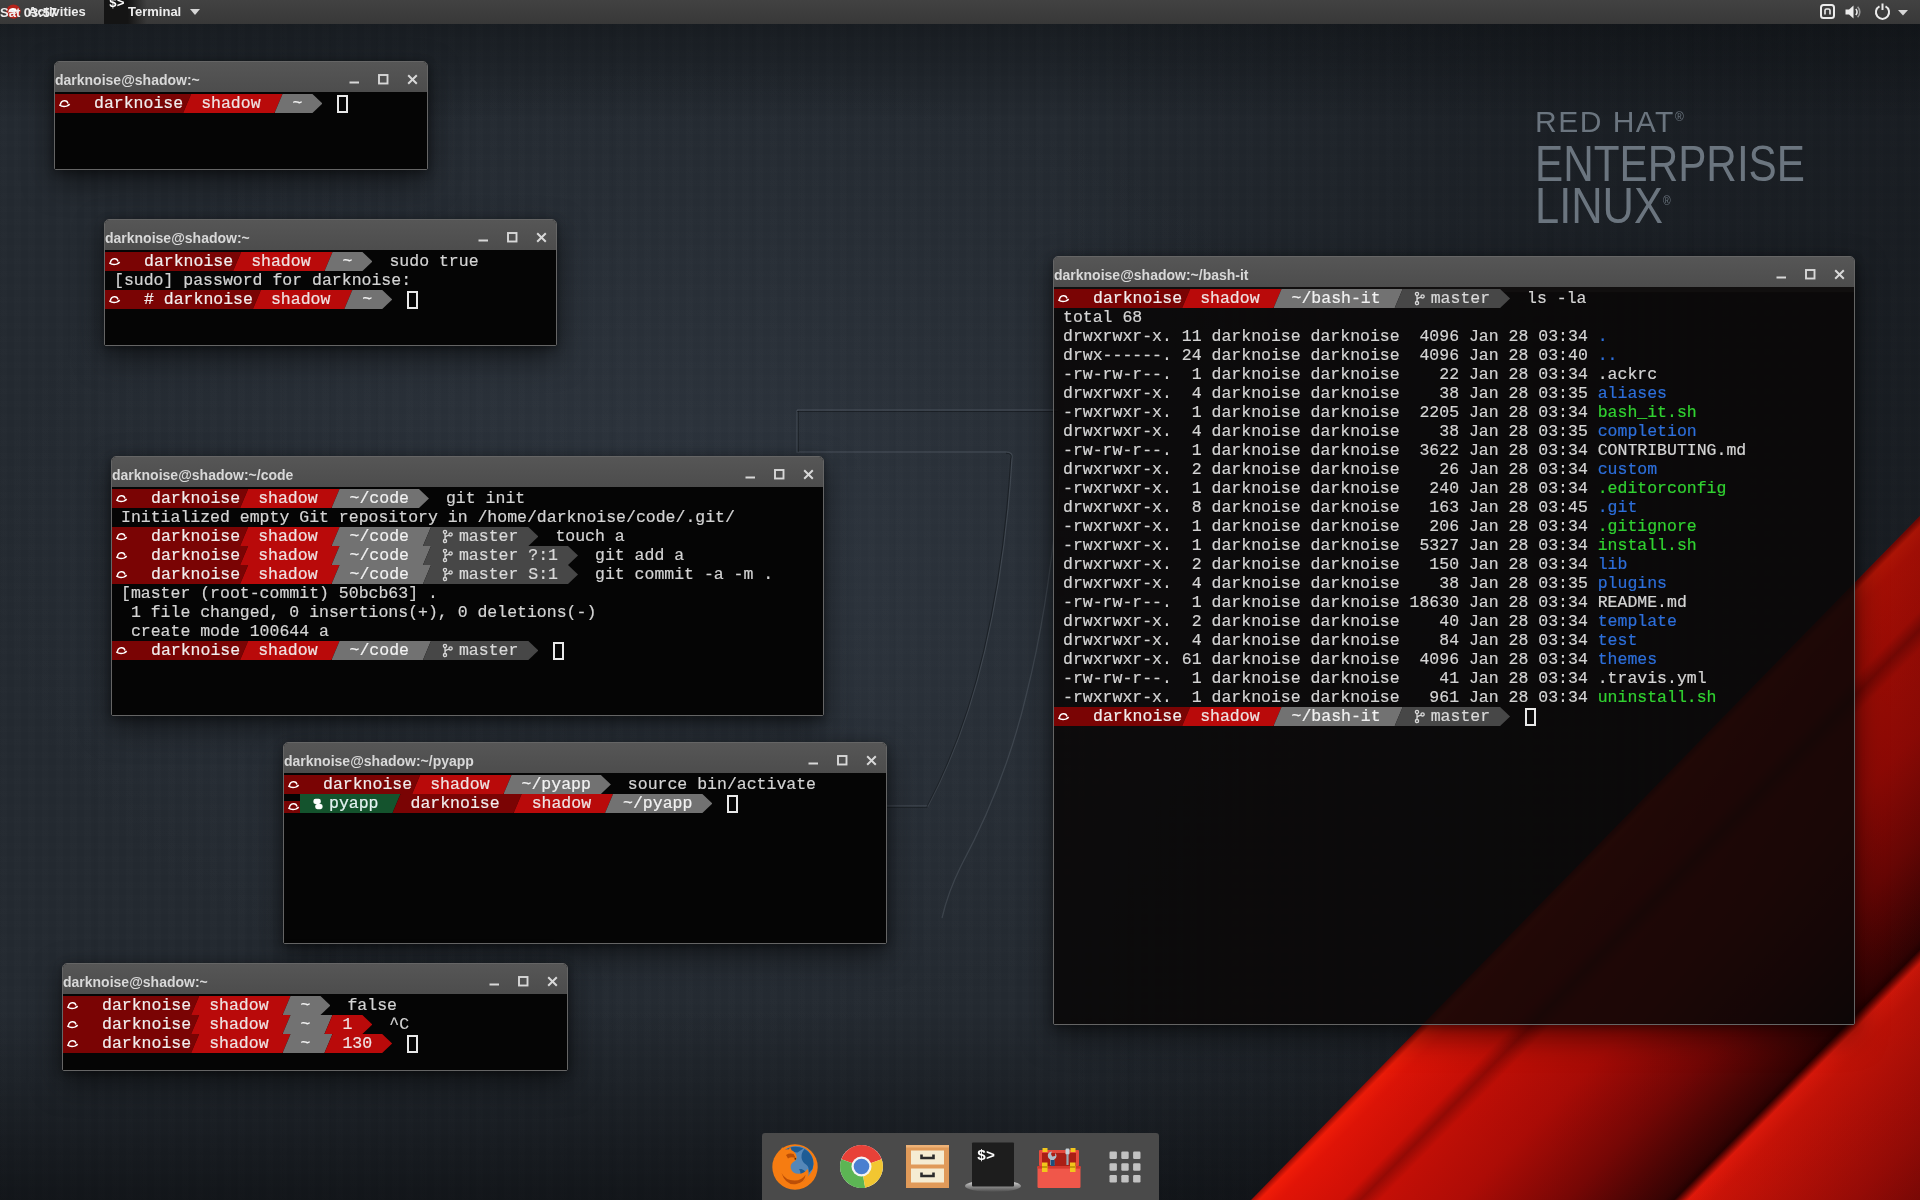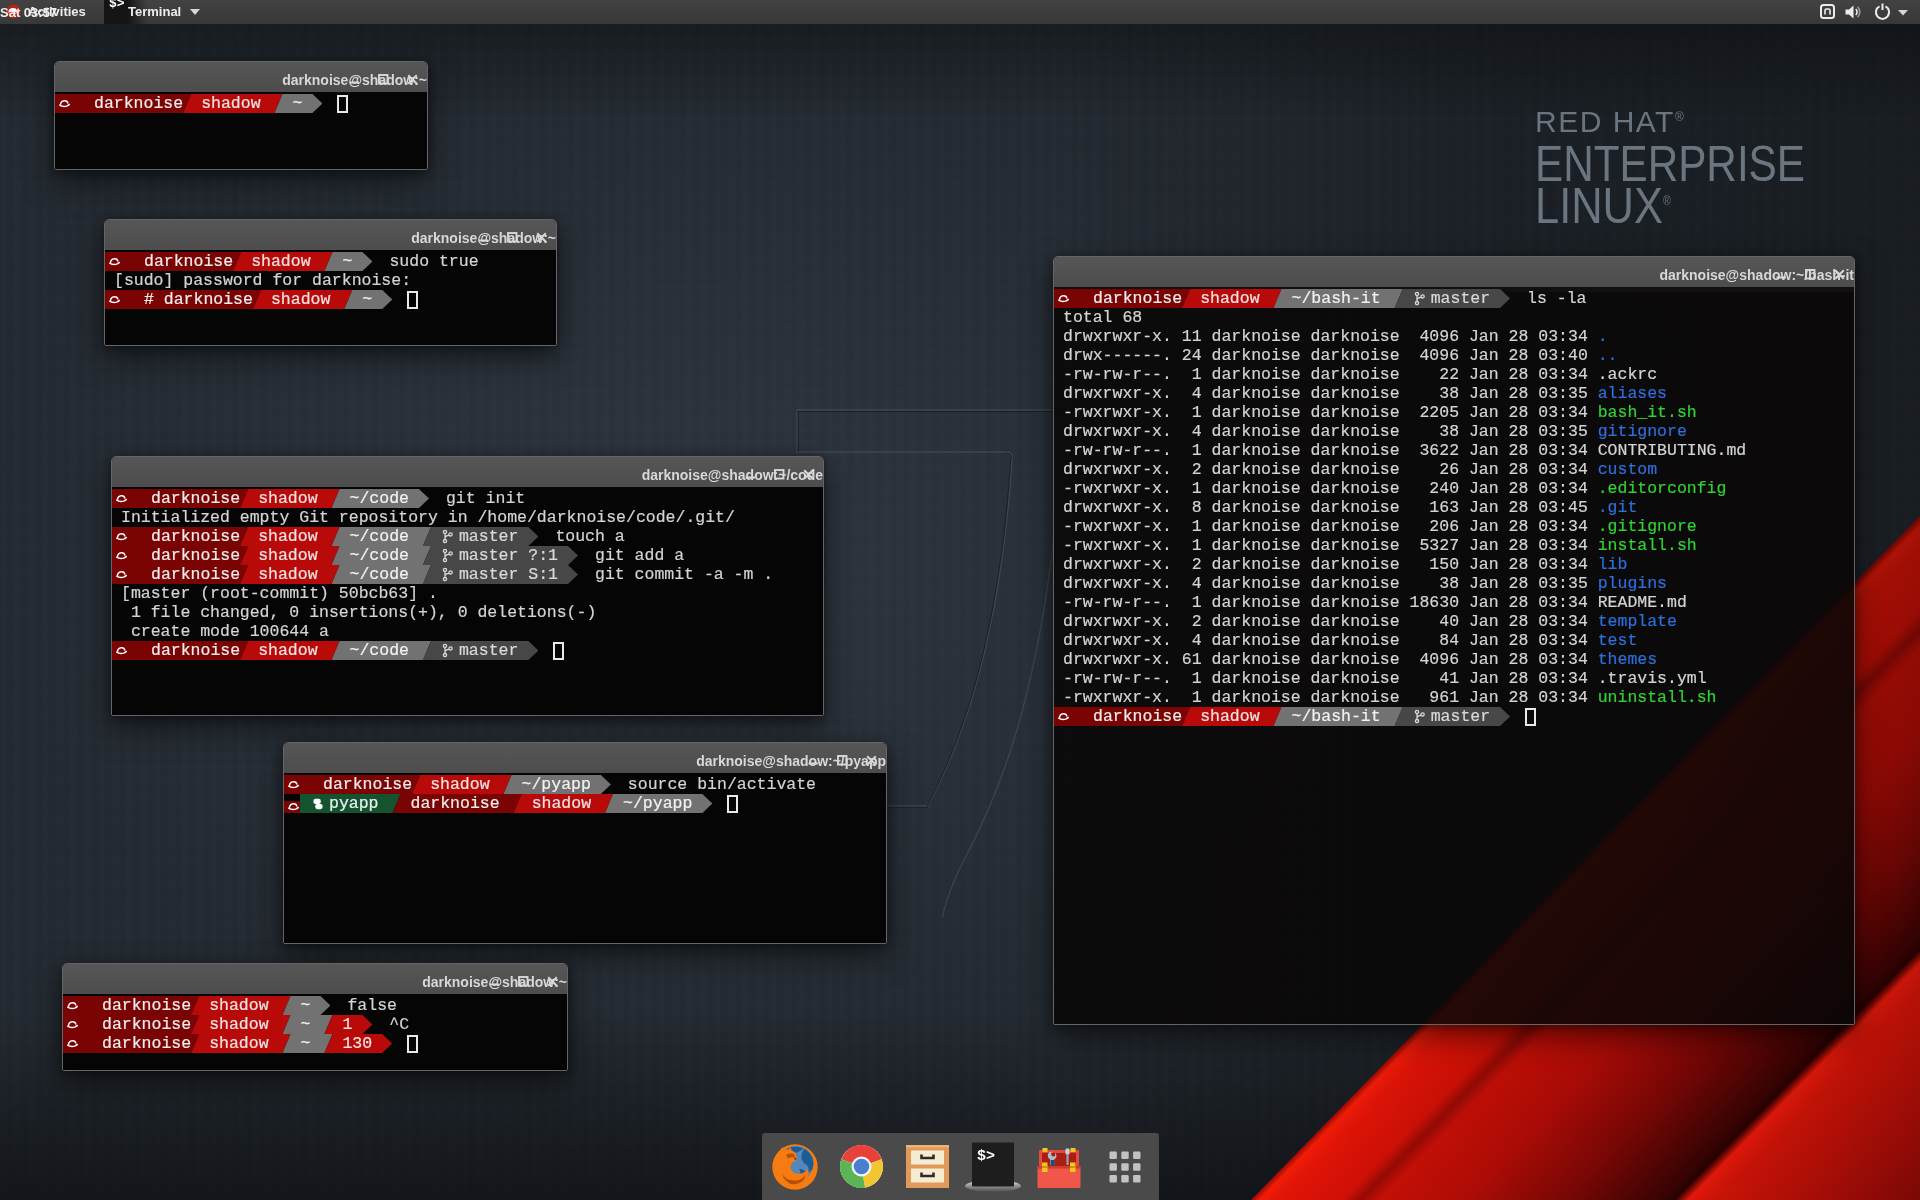--- a/index.html
+++ b/index.html
@@ -15,21 +15,21 @@
  repeating-linear-gradient(90deg, rgba(0,0,0,.014) 0 2px, rgba(0,0,0,0) 2px 47px)}
 #stripes,#arcs{position:absolute;left:0;top:0}
 
 #rhlogo{position:absolute;left:1535px;top:103px;color:#6b757f}
 #rhlogo .l1{font-size:30px;font-weight:normal;letter-spacing:1.5px;line-height:29px}
 #rhlogo .l2{font-size:50px;line-height:43px;transform:scaleX(.845);transform-origin:0 0;margin-top:7px}
 #rhlogo .l3{font-size:50px;line-height:43px;transform:scaleX(.869);transform-origin:0 0;margin-top:-6px}
 #rhlogo sup{font-size:12px}
 
 .win{position:absolute;border:1px solid #656565;border-radius:5px 5px 2px 2px;box-shadow:0 12px 30px rgba(0,0,0,.5),0 2px 8px rgba(0,0,0,.38);background:#060606}
-.tbar{height:36px;background:linear-gradient(#565656,#4b4b4b);border-radius:4px 4px 0 0;position:relative;display:flex;align-items:center;justify-content:flex-end;border-bottom:1px solid #222}
+.tbar{height:36px;background:linear-gradient(#565656,#4b4b4b);border-radius:4px 4px 0 0;position:relative;display:flex;align-items:center;justify-content:flex-start;border-bottom:1px solid #222}
 .tbar .t{font-size:14px;font-weight:bold;color:#d8d8d8}
 .btns{position:absolute;right:0;top:0;height:100%;display:flex;align-items:center}
 .btns span{width:29px;height:100%;display:flex;align-items:center;justify-content:center}
 .term{position:absolute;left:0;right:0;top:30px;bottom:0;background:#050505;font-family:"Liberation Mono",monospace;font-size:16.5px;line-height:19px;color:#d4d4d4;padding-top:2px;overflow:hidden;-webkit-text-stroke:0.2px}
 .trans{background:transparent !important}
 .trans .term{background:rgba(9,7,7,.88)}
 .r{height:19px;display:flex;white-space:pre;align-items:flex-end}
 .r>span{display:flex;align-items:center}
 .rp{height:19px;white-space:pre;padding-left:9px;line-height:19px}
 .rp i{font-style:normal}
@@ -355,21 +355,21 @@
                 <circle cx="9.6" cy="5.4" r="1.6"></circle>
                 <path d="M4 4.5 L4 10.5 M4 9.2 Q4.2 6.6 8 6.4"></path>
               </g>
             </svg>master</span><span class="cmd">ls -la</span></div>
   <div class="rp">total 68</div>
   <div class="rp">drwxrwxr-x. 11 darknoise darknoise  4096 Jan 28 03:34 <i class="blu">.</i></div>
   <div class="rp">drwx------. 24 darknoise darknoise  4096 Jan 28 03:40 <i class="blu">..</i></div>
   <div class="rp">-rw-rw-r--.  1 darknoise darknoise    22 Jan 28 03:34 .ackrc</div>
   <div class="rp">drwxrwxr-x.  4 darknoise darknoise    38 Jan 28 03:35 <i class="blu">aliases</i></div>
   <div class="rp">-rwxrwxr-x.  1 darknoise darknoise  2205 Jan 28 03:34 <i class="grn">bash_it.sh</i></div>
-  <div class="rp">drwxrwxr-x.  4 darknoise darknoise    38 Jan 28 03:35 <i class="blu">gitignore</i></div>
+  <div class="rp">drwxrwxr-x.  4 darknoise darknoise    38 Jan 28 03:35 <i class="blu">completion</i></div>
   <div class="rp">-rw-rw-r--.  1 darknoise darknoise  3622 Jan 28 03:34 CONTRIBUTING.md</div>
   <div class="rp">drwxrwxr-x.  2 darknoise darknoise    26 Jan 28 03:34 <i class="blu">custom</i></div>
   <div class="rp">-rwxrwxr-x.  1 darknoise darknoise   240 Jan 28 03:34 <i class="grn">.editorconfig</i></div>
   <div class="rp">drwxrwxr-x.  8 darknoise darknoise   163 Jan 28 03:45 <i class="blu">.git</i></div>
   <div class="rp">-rwxrwxr-x.  1 darknoise darknoise   206 Jan 28 03:34 <i class="grn">.gitignore</i></div>
   <div class="rp">-rwxrwxr-x.  1 darknoise darknoise  5327 Jan 28 03:34 <i class="grn">install.sh</i></div>
   <div class="rp">drwxrwxr-x.  2 darknoise darknoise   150 Jan 28 03:34 <i class="blu">lib</i></div>
   <div class="rp">drwxrwxr-x.  4 darknoise darknoise    38 Jan 28 03:35 <i class="blu">plugins</i></div>
   <div class="rp">-rw-rw-r--.  1 darknoise darknoise 18630 Jan 28 03:34 README.md</div>
   <div class="rp">drwxrwxr-x.  2 darknoise darknoise    40 Jan 28 03:34 <i class="blu">template</i></div>

